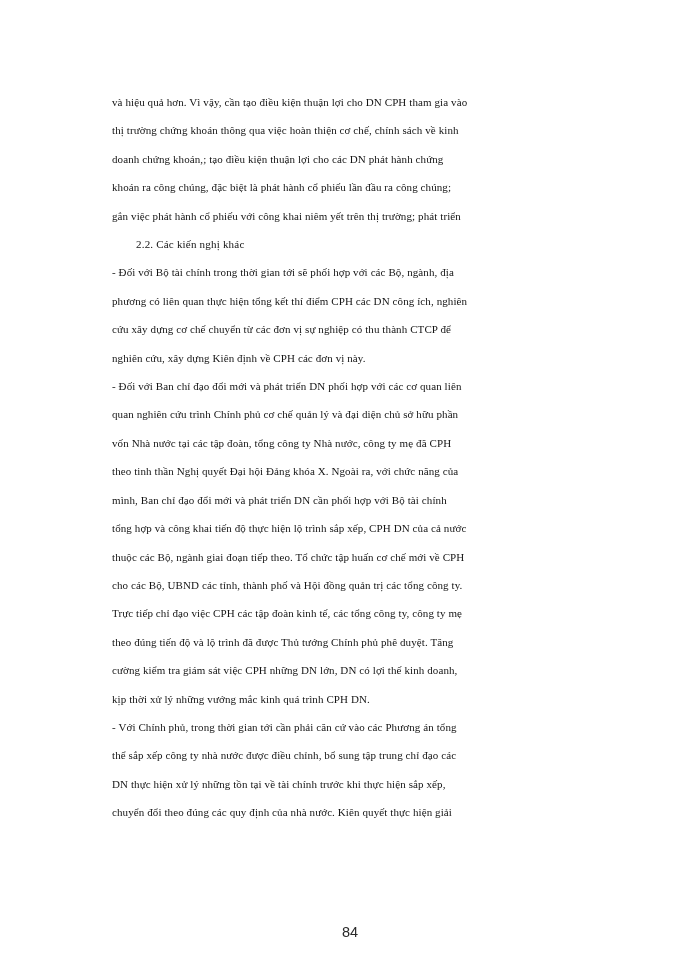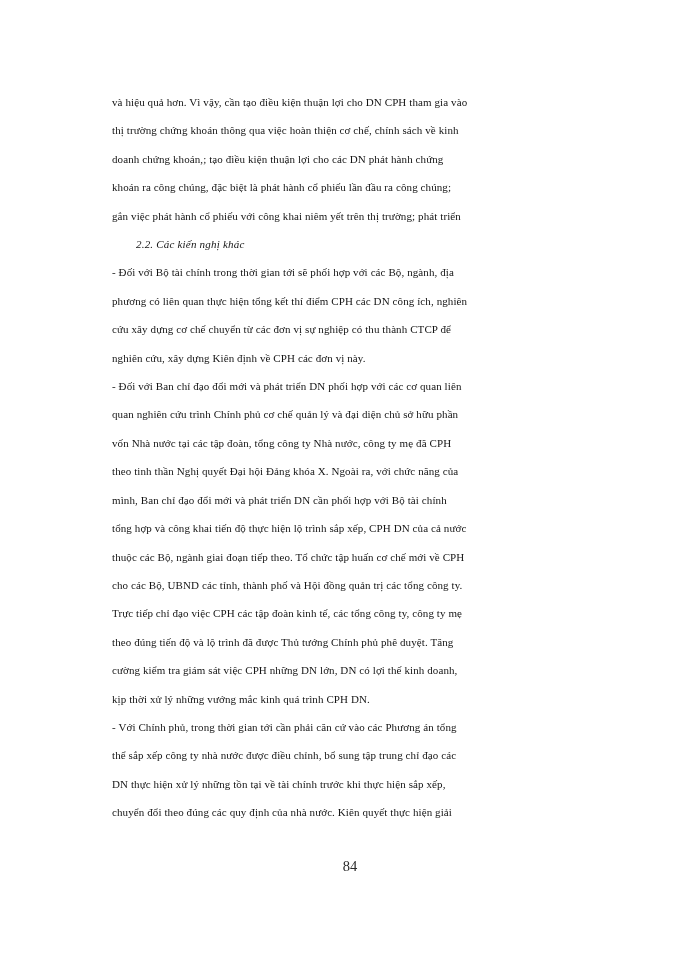--- a/index.html
+++ b/index.html
@@ -23,31 +23,30 @@
   }
   .line {
     font-family: "Liberation Serif", "DejaVu Serif", serif;
     font-size: 11px;
     line-height: 28.4px;
     color: #141414;
     white-space: pre;
     letter-spacing: 0.1px;
   }
   .line.heading {
-    font-style: italic;
     padding-left: 24px;
     letter-spacing: 0.2px;
   }
   .page-number {
     position: absolute;
     left: 0;
-    top: 858px;
+    top: 924px;
     width: 700px;
     text-align: center;
-    font-family: Liberation Serif, serif;
+    font-family: Liberation Sans, sans-serif;
     font-size: 14.5px;
     color: #2a2a2a;
   }
 </style>
 </head>
 <body>
 
 <div class="page">
   <div class="text-column" id="body-column">
       <div class="line">và hiệu quả hơn. Vì vậy, cần tạo điều kiện thuận lợi cho DN CPH tham gia vào</div>

